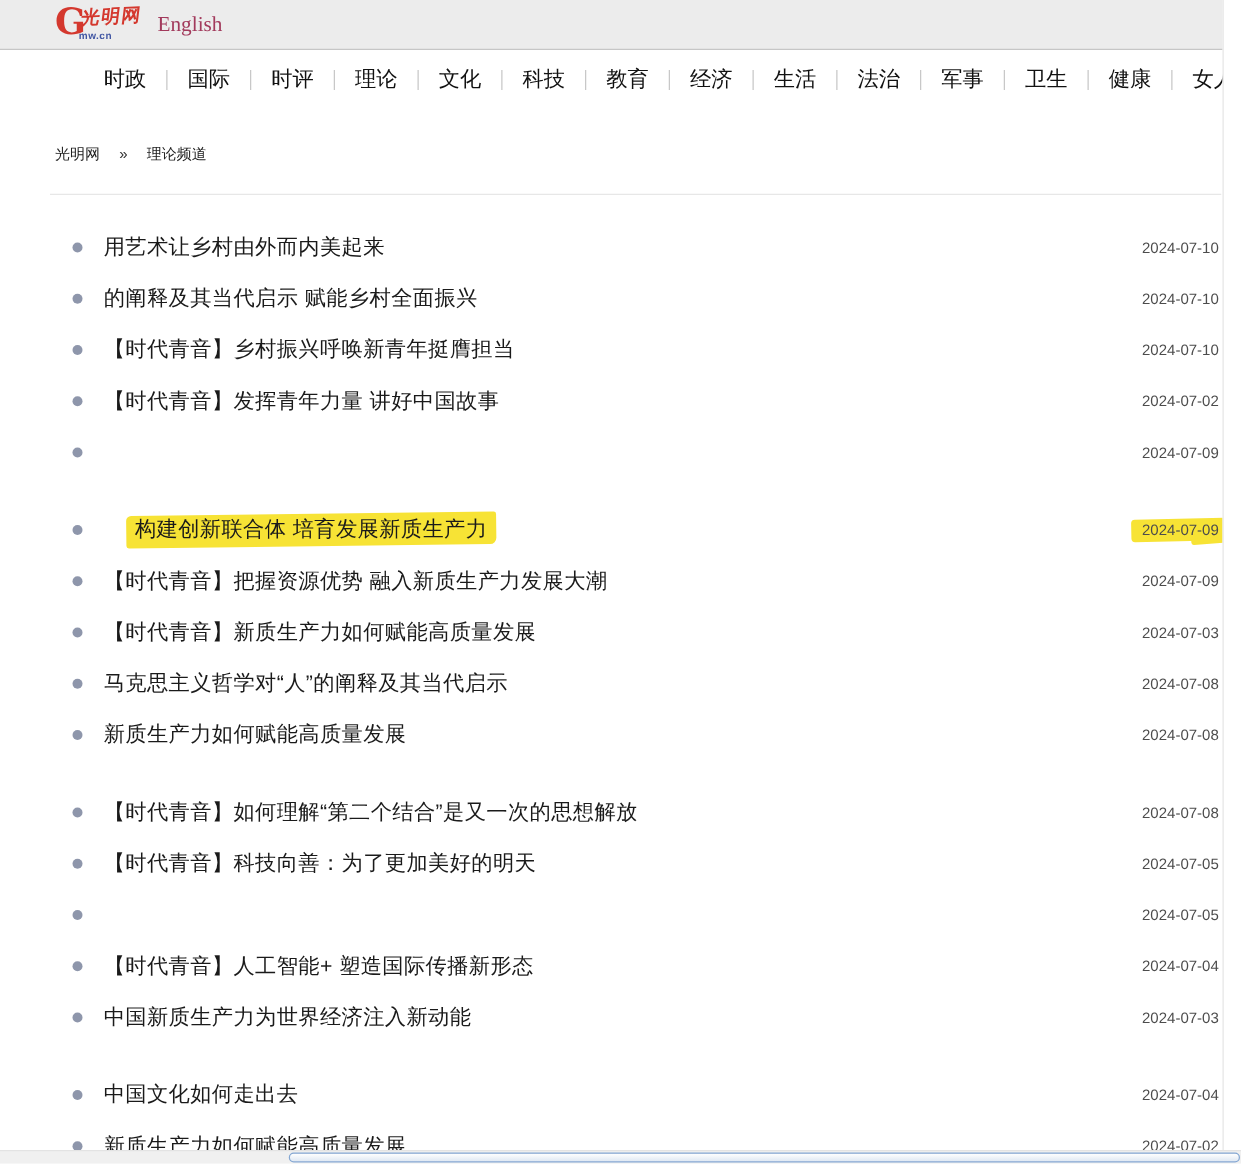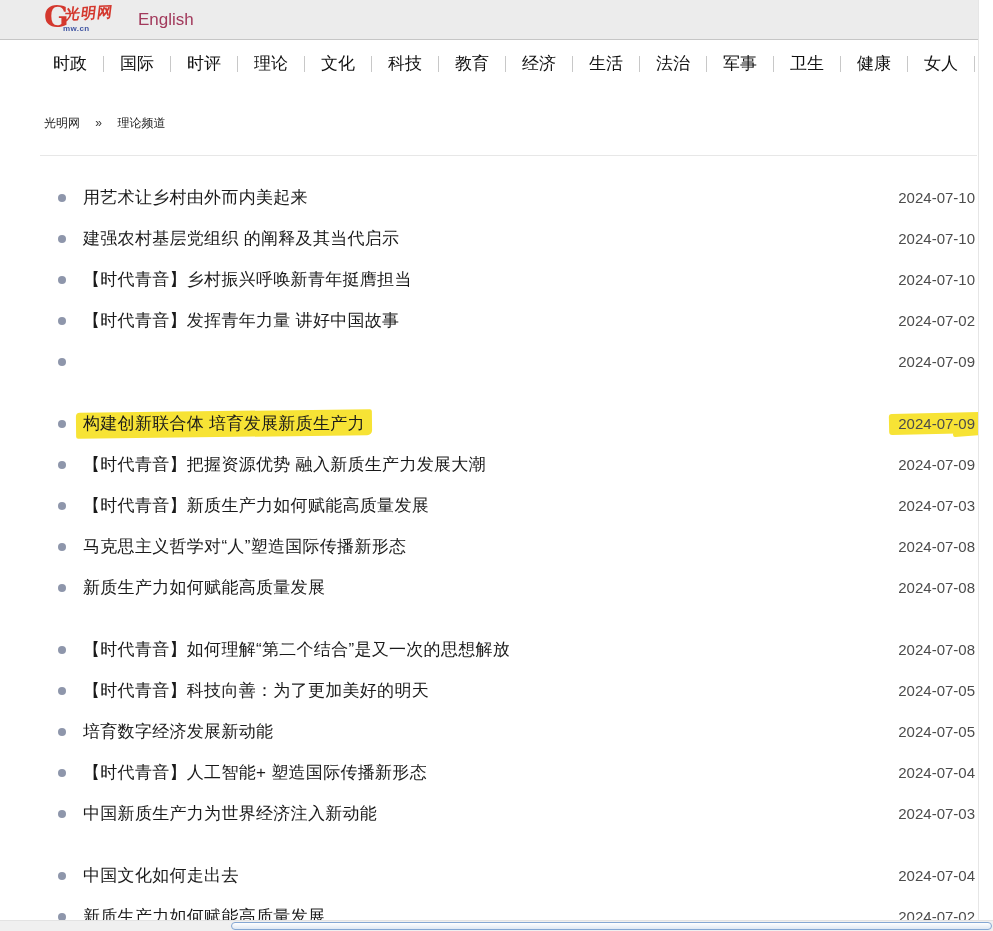--- a/index.html
+++ b/index.html
@@ -27,26 +27,26 @@
   }
   .logo-mwcn{
     position:absolute;left:19px;top:21px;font-size:8px;font-weight:bold;
     color:var(--logo-blue);letter-spacing:.4px;
   }
   .logo-cn{
     position:absolute;left:21px;top:1px;font-size:15px;font-weight:bold;
     color:var(--logo-red);transform:skewX(-10deg) rotate(-3deg);letter-spacing:1px;
   }
   .english-link{
-    margin-left:16px;font-size:17px;color:var(--english-link);
+    margin-left:4px;font-size:17px;color:var(--english-link);font-family:Liberation Serif, serif;
   }
 
   
   .nav{
-    height:47px;display:flex;align-items:center;padding-left:37px;
+    height:47px;display:flex;align-items:center;padding-left:67px;
     background:#fff;font-size:17px;color:#111;white-space:nowrap;
   }
   .nav-item{padding:0 16px;}
   .nav-sep{width:1px;height:16px;background:#c8c8c8;flex:none;}
 
   
   .breadcrumb{padding:28px 0 0 44px;font-size:12px;color:#222;height:48px;}
   .breadcrumb .sep{margin:0 12px;color:#333;}
   .content-divider{margin:20px 0 0 40px;width:937px;height:1px;background:#e7e7e7;}
 
@@ -58,24 +58,24 @@
   }
   .article-row.gap{margin-top:21px;}
   .bullet{
     width:8px;height:8px;border-radius:50%;background:var(--bullet);
     margin-right:17px;flex:none;
   }
   .article-title{
     font-size:17px;color:#1a1a1a;letter-spacing:.3px;white-space:nowrap;
   }
   .article-date{
-    margin-left:auto;font-size:15px;color:var(--date-text);flex:none;
-  }
-  
-  .article-title.highlight{position:relative;z-index:0;}
+    margin-left:auto;font-size:12px;color:var(--date-text);flex:none;
+  }
+  
+  .article-title.highlight{position:relative;z-index:0;margin-left:25px;}
   .article-title.highlight::before{
     content:'';position:absolute;z-index:-1;left:-7px;right:-7px;top:-1px;bottom:-2px;
     background:var(--highlight);transform:rotate(-.7deg);
     border-radius:4px 2px 5px 2px;
   }
   .article-date.highlight{position:relative;z-index:0;}
   .article-date.highlight::before{
     content:'';position:absolute;z-index:-1;left:-9px;right:-7px;top:-2px;bottom:-2px;
     background:var(--highlight);transform:rotate(-1.2deg);border-radius:3px;
   }
@@ -152,21 +152,21 @@
 <div class="content-divider"></div>
 
 <ul class="article-list" id="article-list">
     <li class="article-row">
       <span class="bullet"></span>
       <a class="article-title">用艺术让乡村由外而内美起来</a>
       <span class="article-date">2024-07-10</span>
     </li>
     <li class="article-row">
       <span class="bullet"></span>
-      <a class="article-title">建强农村基层党组织 的阐释及其当代启示</a>
+      <a class="article-title">的阐释及其当代启示 赋能乡村全面振兴</a>
       <span class="article-date">2024-07-10</span>
     </li>
     <li class="article-row">
       <span class="bullet"></span>
       <a class="article-title">【时代青音】乡村振兴呼唤新青年挺膺担当</a>
       <span class="article-date">2024-07-10</span>
     </li>
     <li class="article-row">
       <span class="bullet"></span>
       <a class="article-title">【时代青音】发挥青年力量 讲好中国故事</a>
@@ -186,41 +186,40 @@
       <a class="article-title">【时代青音】把握资源优势 融入新质生产力发展大潮</a>
       <span class="article-date">2024-07-09</span>
     </li>
     <li class="article-row">
       <span class="bullet"></span>
       <a class="article-title">【时代青音】新质生产力如何赋能高质量发展</a>
       <span class="article-date">2024-07-03</span>
     </li>
     <li class="article-row">
       <span class="bullet"></span>
-      <a class="article-title">马克思主义哲学对“人”塑造国际传播新形态</a>
+      <a class="article-title">马克思主义哲学对“人”的阐释及其当代启示</a>
       <span class="article-date">2024-07-08</span>
     </li>
     <li class="article-row">
       <span class="bullet"></span>
       <a class="article-title">新质生产力如何赋能高质量发展</a>
       <span class="article-date">2024-07-08</span>
     </li>
     <li class="article-row gap">
       <span class="bullet"></span>
       <a class="article-title">【时代青音】如何理解“第二个结合”是又一次的思想解放</a>
       <span class="article-date">2024-07-08</span>
     </li>
     <li class="article-row">
       <span class="bullet"></span>
       <a class="article-title">【时代青音】科技向善：为了更加美好的明天</a>
       <span class="article-date">2024-07-05</span>
     </li>
     <li class="article-row">
       <span class="bullet"></span>
-      <a class="article-title">培育数字经济发展新动能</a>
       <span class="article-date">2024-07-05</span>
     </li>
     <li class="article-row">
       <span class="bullet"></span>
       <a class="article-title">【时代青音】人工智能+ 塑造国际传播新形态</a>
       <span class="article-date">2024-07-04</span>
     </li>
     <li class="article-row">
       <span class="bullet"></span>
       <a class="article-title">中国新质生产力为世界经济注入新动能</a>

